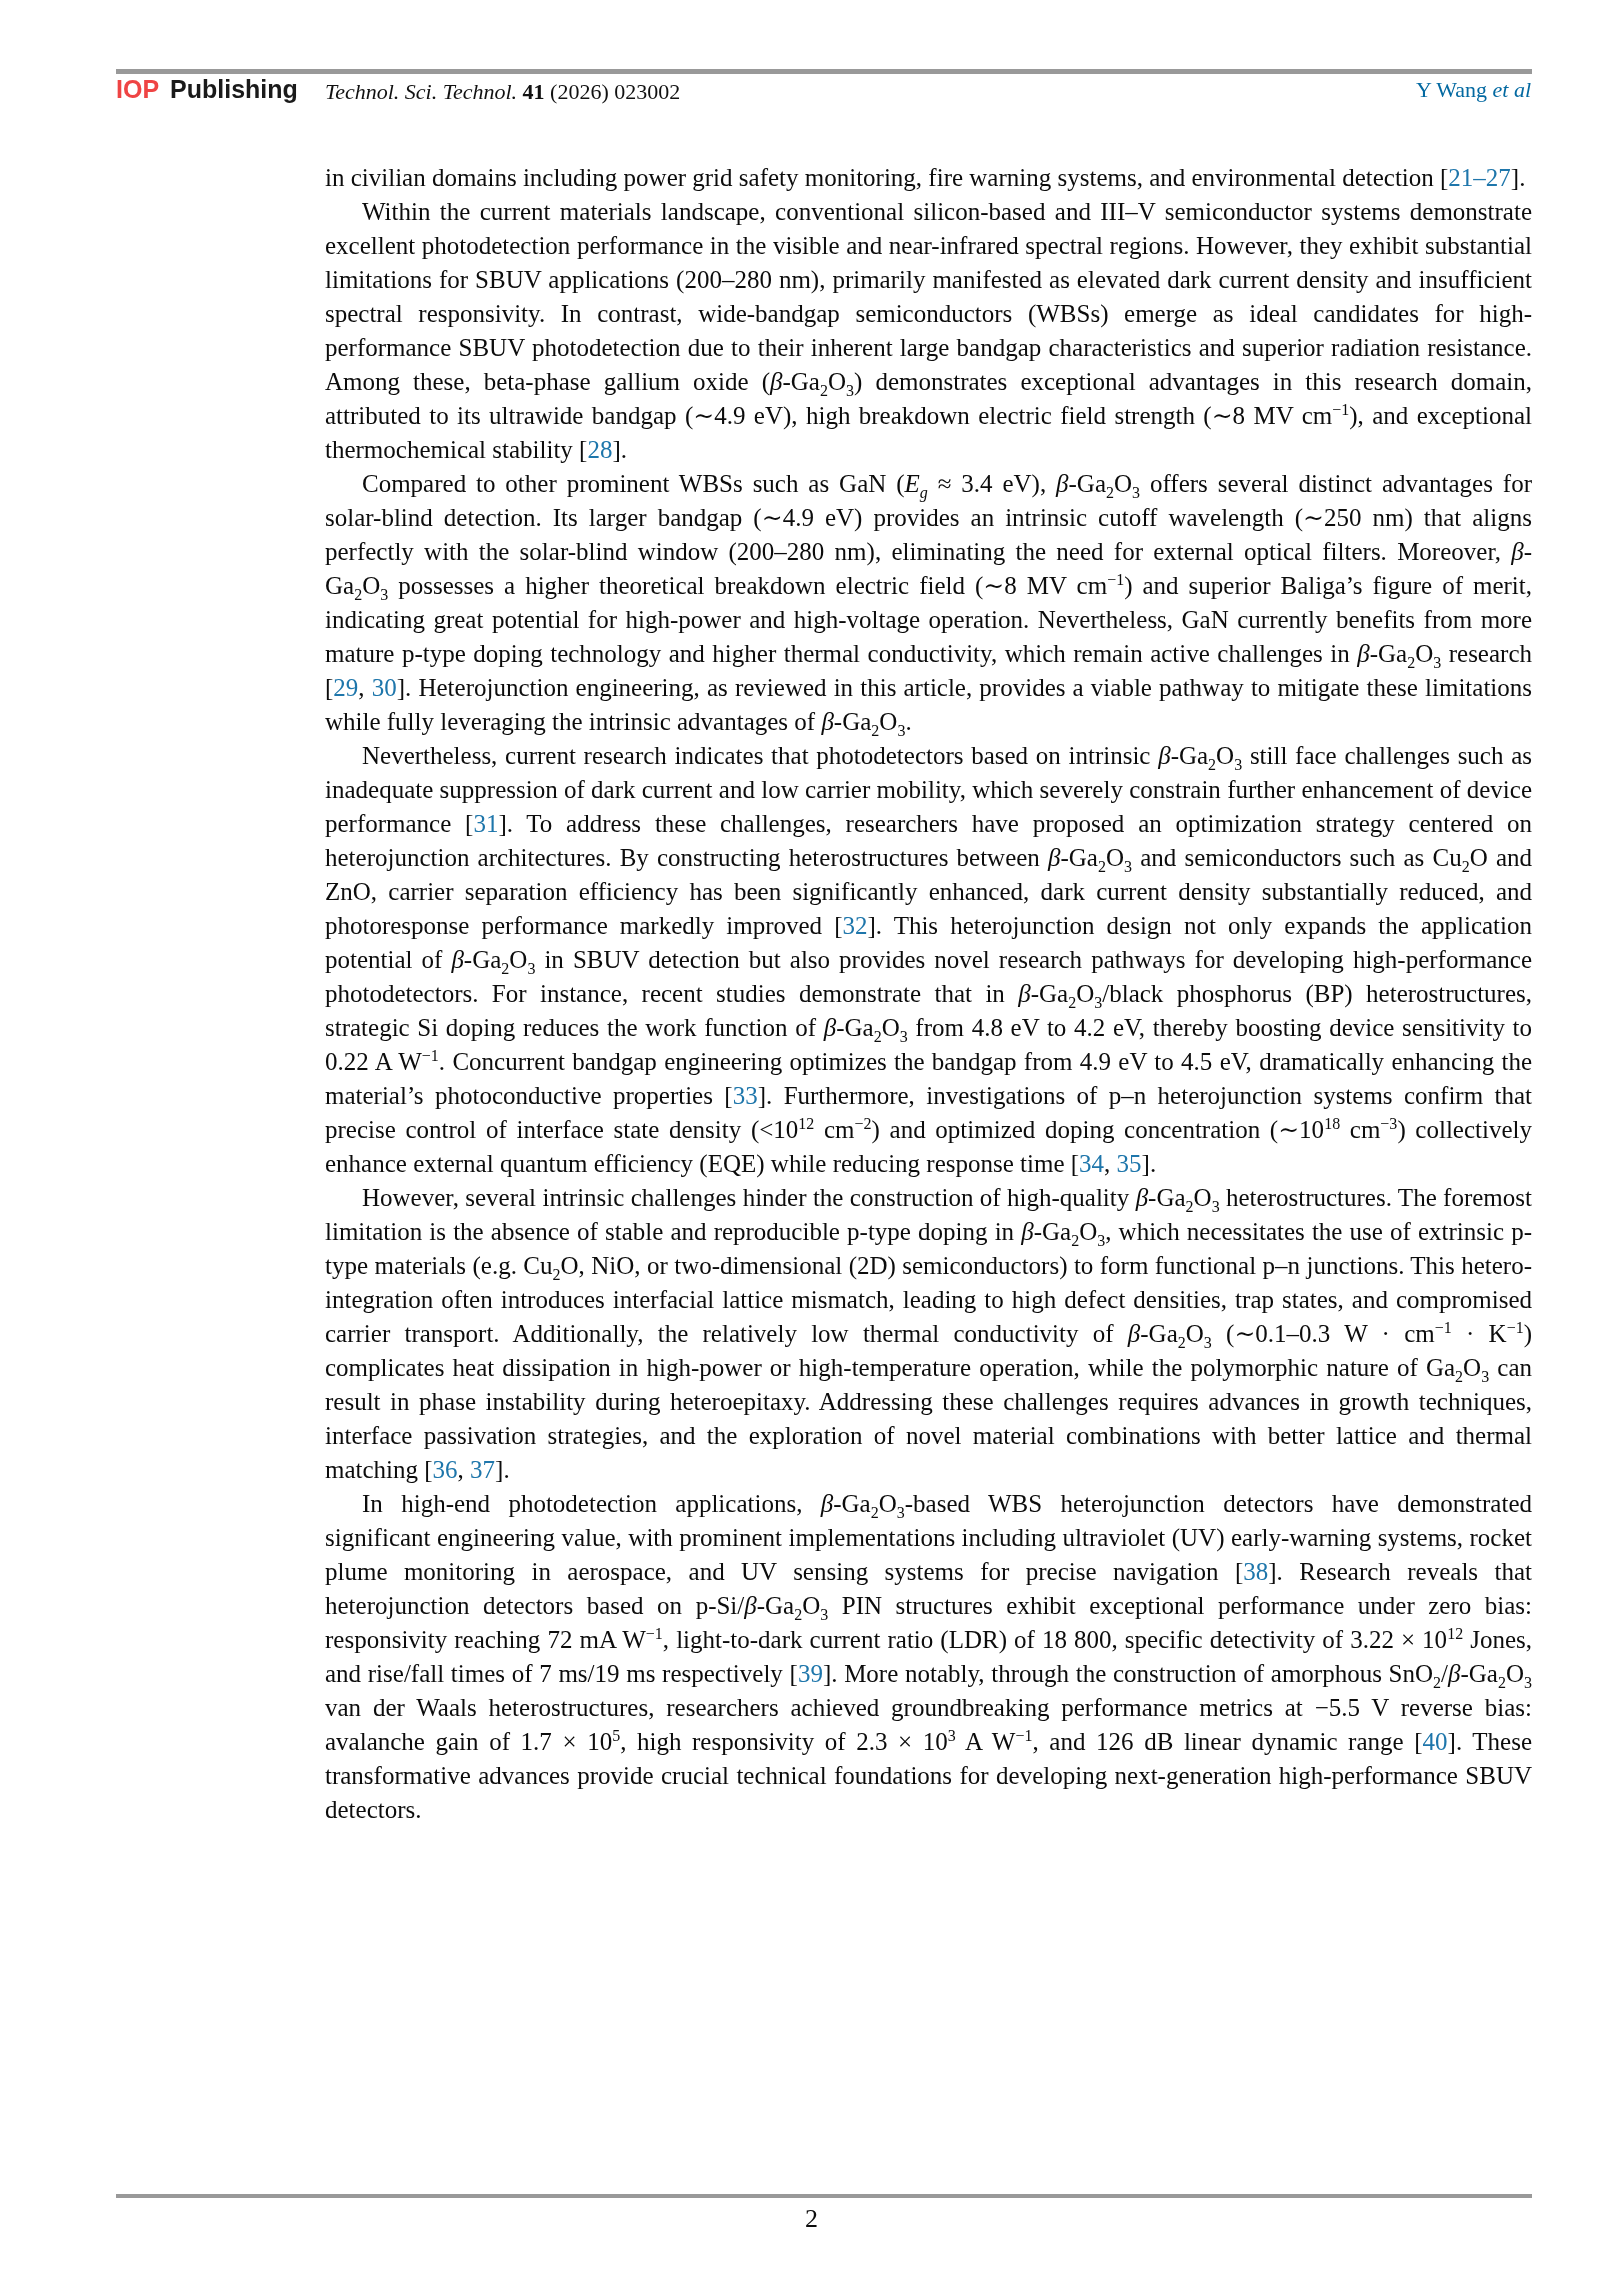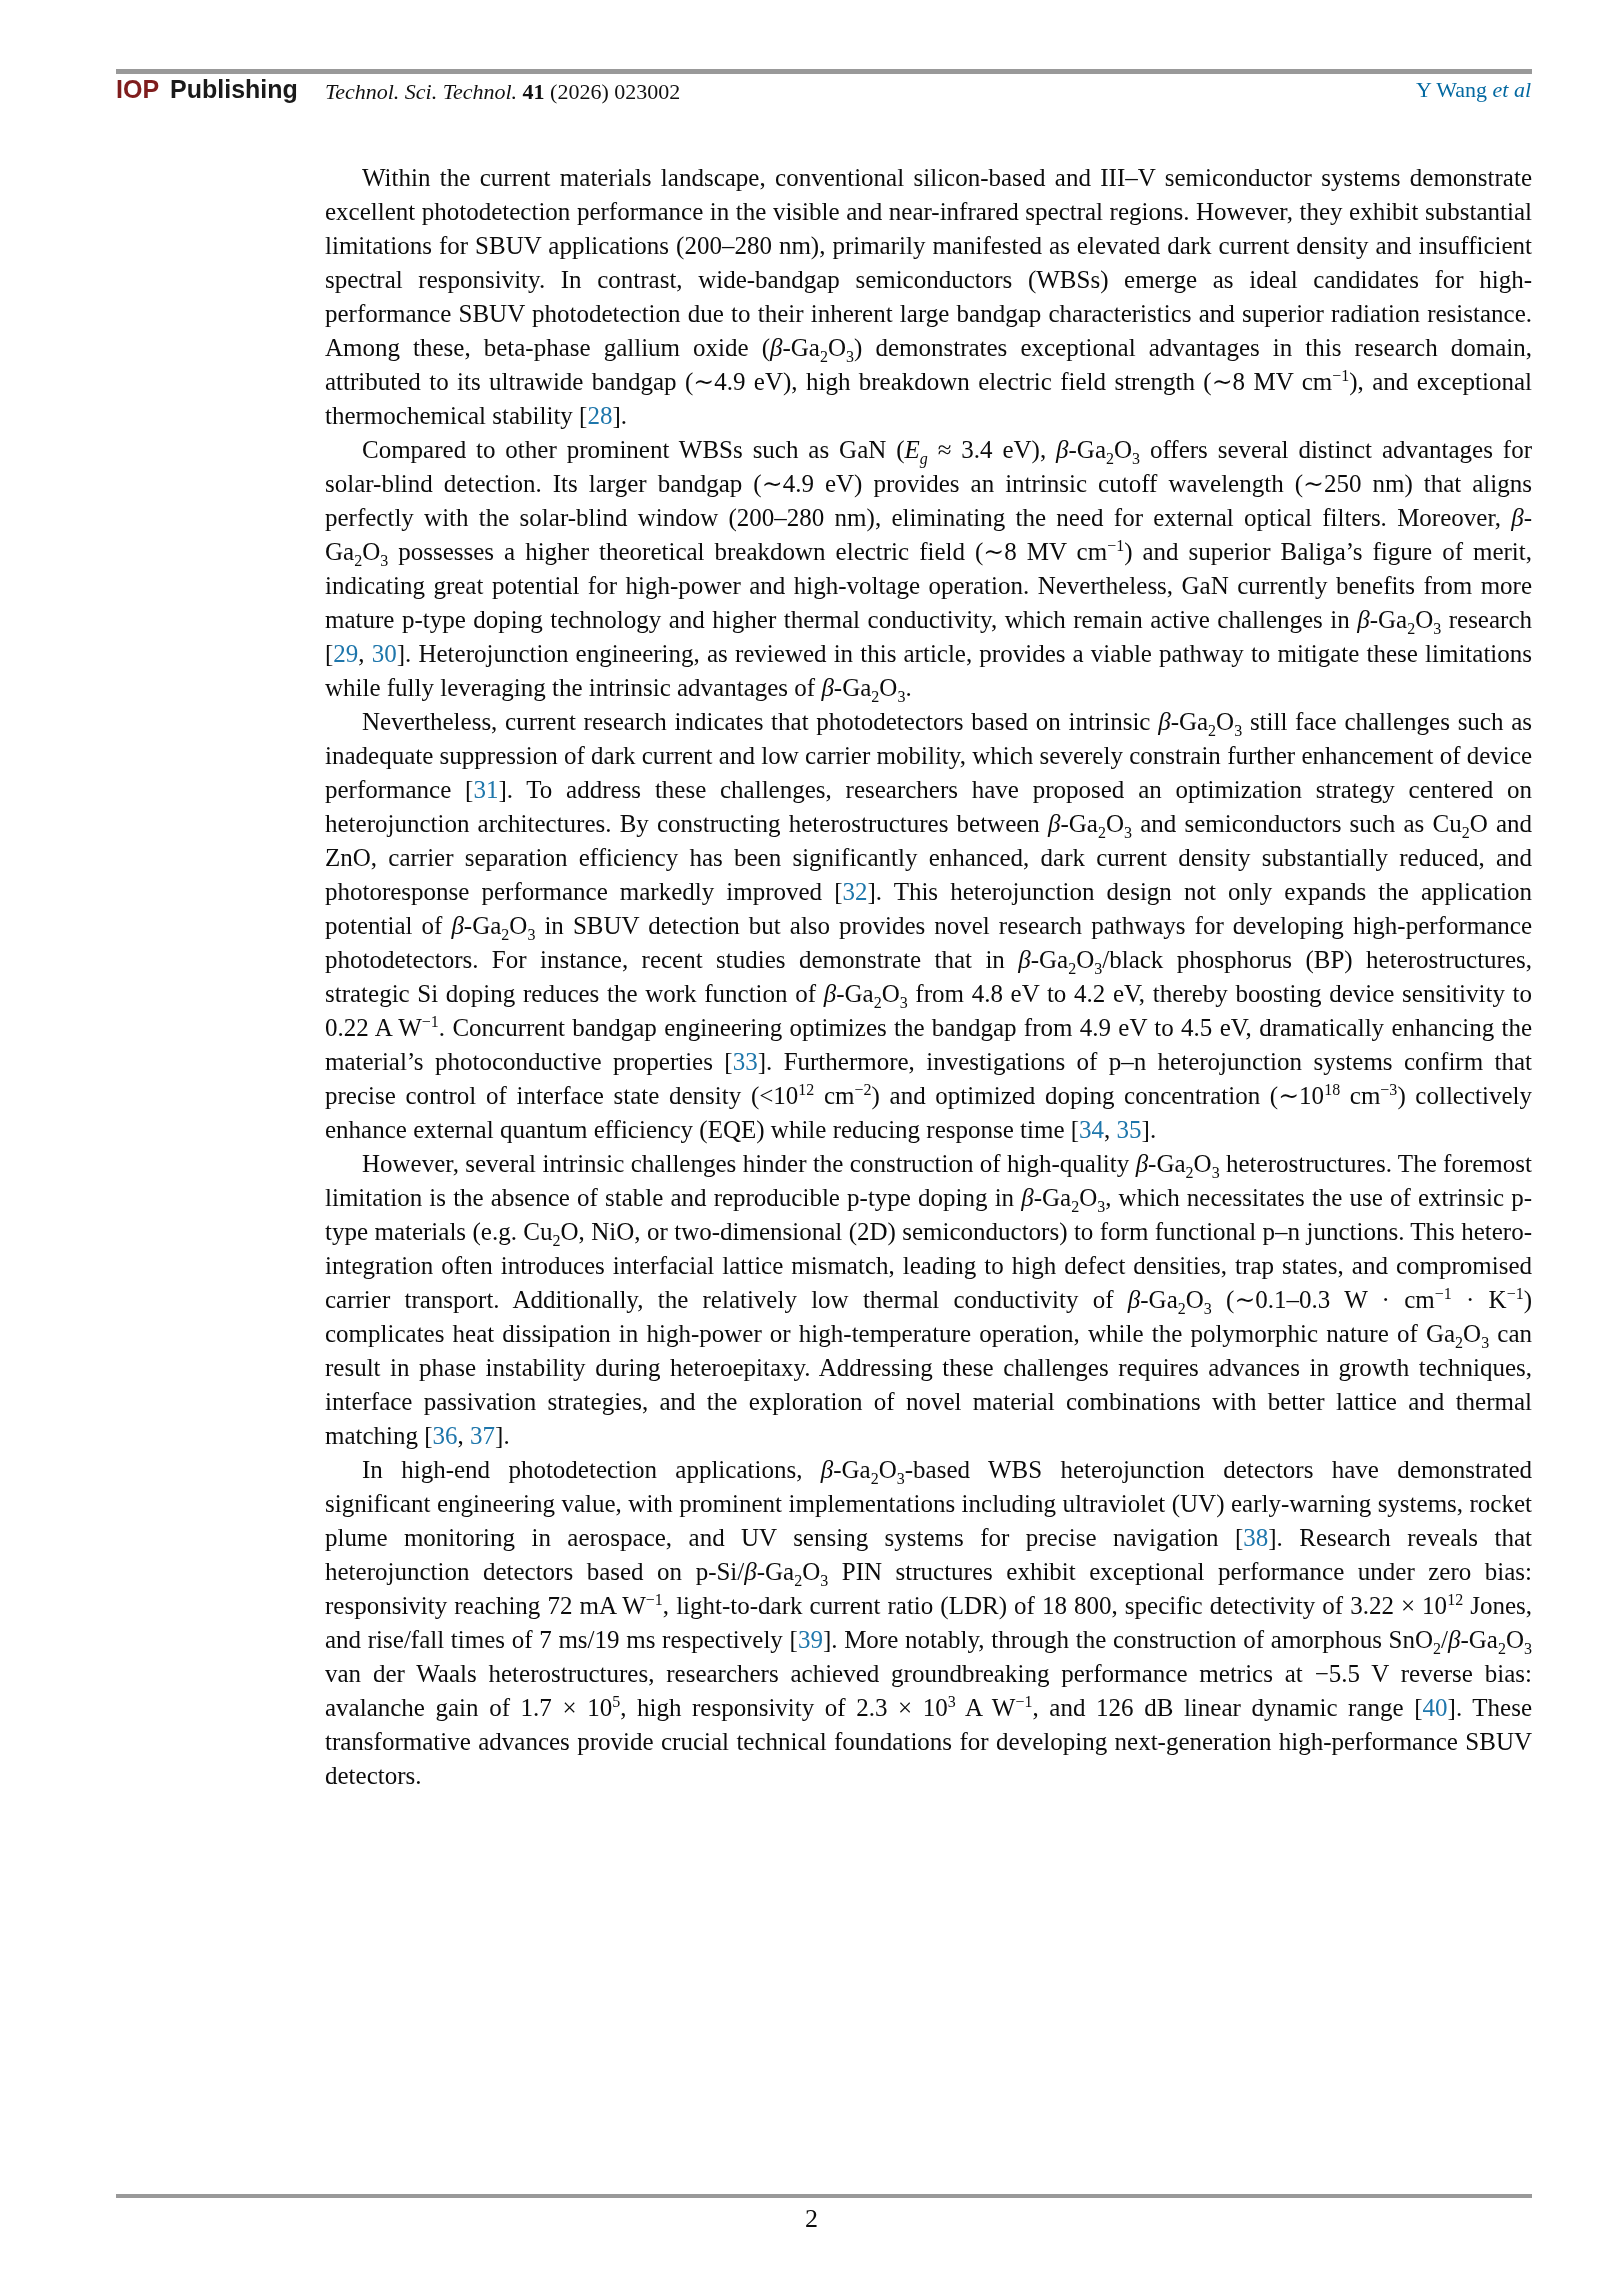--- a/index.html
+++ b/index.html
@@ -18,21 +18,21 @@
   }
   .rule.top { top: 69px; height: 5.2px; }
   .rule.bottom { top: 2194px; height: 3.9px; }
 
   .logo {
     position: absolute; left: 116px; top: 76px;
     font-family: "Liberation Sans", sans-serif;
     font-weight: 700; font-size: 25px; line-height: 27.5px;
     white-space: nowrap;
   }
-  .logo .iop { color: #7f1d1d; }
+  .logo .iop { color: #ef4444; }
   .logo .pub { color: #1a1a1a; margin-left: 11px; }
 
   .jref {
     position: absolute; left: 325px; top: 79px;
     font-size: 22px; line-height: 26px; white-space: nowrap;
     color: #111;
   }
   .jref .jtitle { font-style: italic; }
   .jref .jvol { font-weight: 700; }
 
@@ -87,20 +87,21 @@
   <span class="jvol">41</span>
   <span class="jrest">(2026) 023002</span>
 </div>
 
 <div class="runauthor">
   <span>Y Wang</span>
   <span class="etal">et al</span>
 </div>
 
 <div class="article-body">
+    <p class="para">in civilian domains including power grid safety monitoring, fire warning systems, and environmental detection [<a class="ref">21–27</a>].</p>
     <p class="para indent">Within the current materials landscape, conventional silicon-based and III–V semiconductor systems demonstrate excellent photodetection performance in the visible and near-infrared spectral regions. However, they exhibit substantial limitations for SBUV applications (200–280 nm), primarily manifested as elevated dark current density and insufficient spectral responsivity. In contrast, wide-bandgap semiconductors (WBSs) emerge as ideal candidates for high-performance SBUV photodetection due to their inherent large bandgap characteristics and superior radiation resistance. Among these, beta-phase gallium oxide (<em>β</em>-Ga<sub>2</sub>O<sub>3</sub>) demonstrates exceptional advantages in this research domain, attributed to its ultrawide bandgap (∼4.9 eV), high breakdown electric field strength (∼8 MV cm<sup>−1</sup>), and exceptional thermochemical stability [<a class="ref">28</a>].</p>
     <p class="para indent">Compared to other prominent WBSs such as GaN (<em>E</em><sub class="it">g</sub> ≈ 3.4 eV), <em>β</em>-Ga<sub>2</sub>O<sub>3</sub> offers several distinct advantages for solar-blind detection. Its larger bandgap (∼4.9 eV) provides an intrinsic cutoff wavelength (∼250 nm) that aligns perfectly with the solar-blind window (200–280 nm), eliminating the need for external optical filters. Moreover, <em>β</em>-Ga<sub>2</sub>O<sub>3</sub> possesses a higher theoretical breakdown electric field (∼8 MV cm<sup>−1</sup>) and superior Baliga’s figure of merit, indicating great potential for high-power and high-voltage operation. Nevertheless, GaN currently benefits from more mature p-type doping technology and higher thermal conductivity, which remain active challenges in <em>β</em>-Ga<sub>2</sub>O<sub>3</sub> research [<a class="ref">29</a>, <a class="ref">30</a>]. Heterojunction engineering, as reviewed in this article, provides a viable pathway to mitigate these limitations while fully leveraging the intrinsic advantages of <em>β</em>-Ga<sub>2</sub>O<sub>3</sub>.</p>
     <p class="para indent">Nevertheless, current research indicates that photodetectors based on intrinsic <em>β</em>-Ga<sub>2</sub>O<sub>3</sub> still face challenges such as inadequate suppression of dark current and low carrier mobility, which severely constrain further enhancement of device performance [<a class="ref">31</a>]. To address these challenges, researchers have proposed an optimization strategy centered on heterojunction architectures. By constructing heterostructures between <em>β</em>-Ga<sub>2</sub>O<sub>3</sub> and semiconductors such as Cu<sub>2</sub>O and ZnO, carrier separation efficiency has been significantly enhanced, dark current density substantially reduced, and photoresponse performance markedly improved [<a class="ref">32</a>]. This heterojunction design not only expands the application potential of <em>β</em>-Ga<sub>2</sub>O<sub>3</sub> in SBUV detection but also provides novel research pathways for developing high-performance photodetectors. For instance, recent studies demonstrate that in <em>β</em>-Ga<sub>2</sub>O<sub>3</sub>/black phosphorus (BP) heterostructures, strategic Si doping reduces the work function of <em>β</em>-Ga<sub>2</sub>O<sub>3</sub> from 4.8 eV to 4.2 eV, thereby boosting device sensitivity to 0.22 A W<sup>−1</sup>. Concurrent bandgap engineering optimizes the bandgap from 4.9 eV to 4.5 eV, dramatically enhancing the material’s photoconductive properties [<a class="ref">33</a>]. Furthermore, investigations of p–n heterojunction systems confirm that precise control of interface state density (&lt;10<sup>12</sup> cm<sup>−2</sup>) and optimized doping concentration (∼10<sup>18</sup> cm<sup>−3</sup>) collectively enhance external quantum efficiency (EQE) while reducing response time [<a class="ref">34</a>, <a class="ref">35</a>].</p>
     <p class="para indent">However, several intrinsic challenges hinder the construction of high-quality <em>β</em>-Ga<sub>2</sub>O<sub>3</sub> heterostructures. The foremost limitation is the absence of stable and reproducible p-type doping in <em>β</em>-Ga<sub>2</sub>O<sub>3</sub>, which necessitates the use of extrinsic p-type materials (e.g. Cu<sub>2</sub>O, NiO, or two-dimensional (2D) semiconductors) to form functional p–n junctions. This hetero-integration often introduces interfacial lattice mismatch, leading to high defect densities, trap states, and compromised carrier transport. Additionally, the relatively low thermal conductivity of <em>β</em>-Ga<sub>2</sub>O<sub>3</sub> (∼0.1–0.3 W · cm<sup>−1</sup> · K<sup>−1</sup>) complicates heat dissipation in high-power or high-temperature operation, while the polymorphic nature of Ga<sub>2</sub>O<sub>3</sub> can result in phase instability during heteroepitaxy. Addressing these challenges requires advances in growth techniques, interface passivation strategies, and the exploration of novel material combinations with better lattice and thermal matching [<a class="ref">36</a>, <a class="ref">37</a>].</p>
     <p class="para indent">In high-end photodetection applications, <em>β</em>-Ga<sub>2</sub>O<sub>3</sub>-based WBS heterojunction detectors have demonstrated significant engineering value, with prominent implementations including ultraviolet (UV) early-warning systems, rocket plume monitoring in aerospace, and UV sensing systems for precise navigation [<a class="ref">38</a>]. Research reveals that heterojunction detectors based on p-Si/<em>β</em>-Ga<sub>2</sub>O<sub>3</sub> PIN structures exhibit exceptional performance under zero bias: responsivity reaching 72 mA W<sup>−1</sup>, light-to-dark current ratio (LDR) of 18 800, specific detectivity of 3.22 × 10<sup>12</sup> Jones, and rise/fall times of 7 ms/19 ms respectively [<a class="ref">39</a>]. More notably, through the construction of amorphous SnO<sub>2</sub>/<em>β</em>-Ga<sub>2</sub>O<sub>3</sub> van der Waals heterostructures, researchers achieved groundbreaking performance metrics at −5.5 V reverse bias: avalanche gain of 1.7 × 10<sup>5</sup>, high responsivity of 2.3 × 10<sup>3</sup> A W<sup>−1</sup>, and 126 dB linear dynamic range [<a class="ref">40</a>]. These transformative advances provide crucial technical foundations for developing next-generation high-performance SBUV detectors.</p>
   </div>
 
 <div class="rule bottom"></div>
 <div class="pageno">2</div>
 

